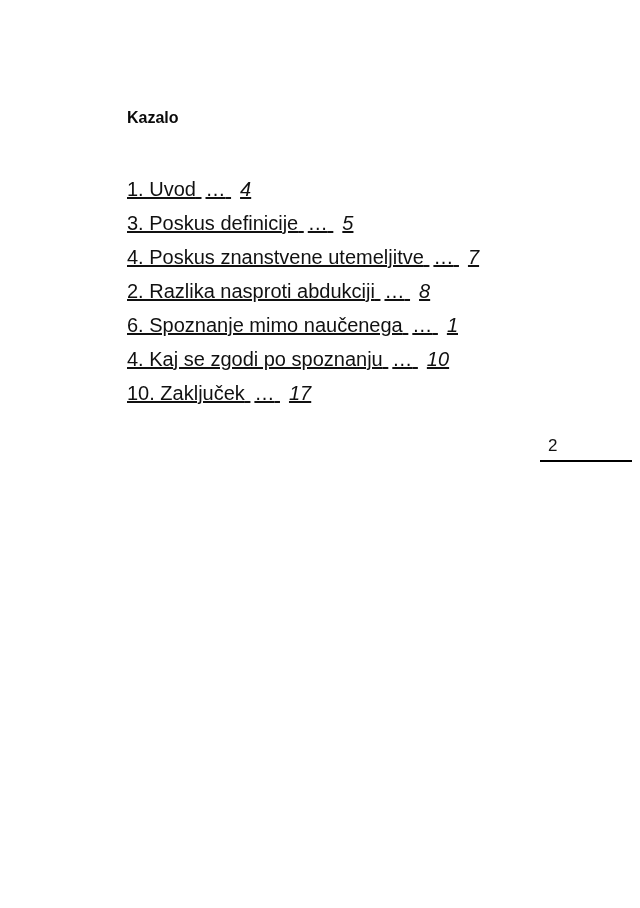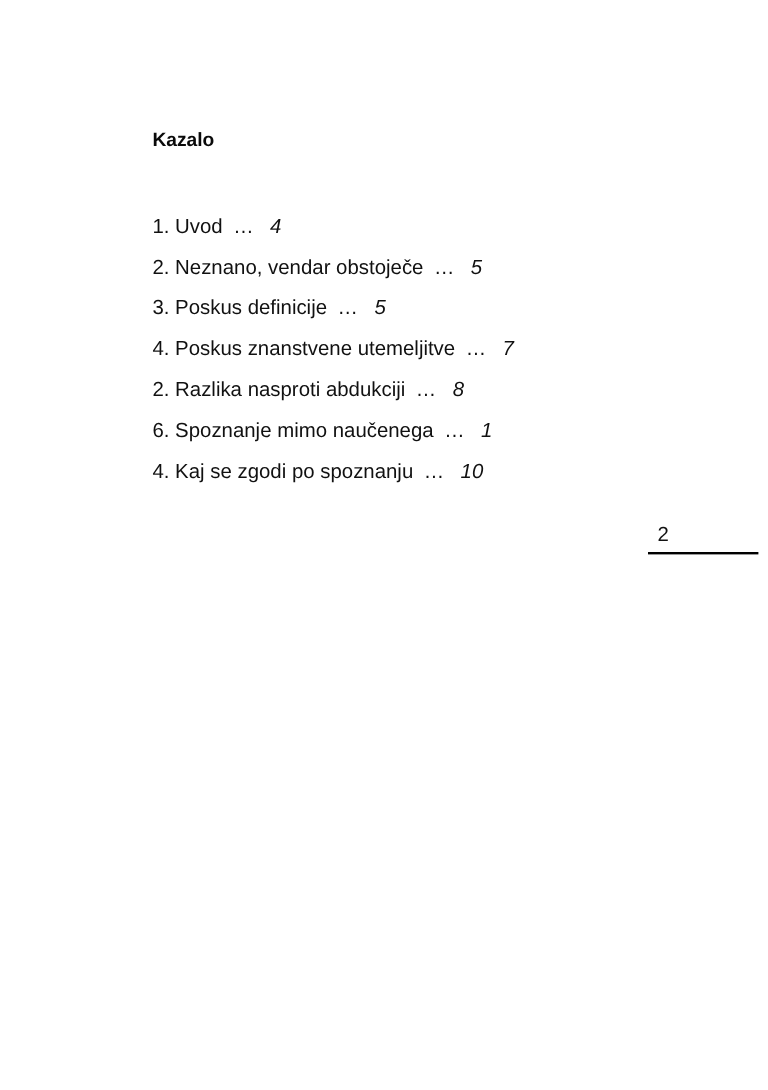--- a/index.html
+++ b/index.html
@@ -23,24 +23,25 @@
     width: 395px;
   }
   .doc-title {
     font-size: 16px;
     font-weight: bold;
     line-height: 20px;
     margin: 0 0 49px 0;
     color: #0a0a0a;
   }
   .toc-item {
-    font-size: 17px;
+    font-size: 20px;
     line-height: 24px;
     margin: 0 0 10px 0;
     color: #111111;
+    text-decoration: underline;
   }
   .toc-sep {
     margin-left: 4px;
   }
   .toc-page {
     font-style: italic;
     margin-left: 9px;
   }
   .corner-marker {
     position: absolute;
@@ -65,26 +66,26 @@
 </head>
 <body>
 
 <div class="page">
 
   <div class="content">
     <h1 class="doc-title">Kazalo</h1>
 
     <div id="toc-list">
         <p class="toc-item"><span>1. Uvod</span> <span class="toc-sep">…</span> <span class="toc-page">4</span></p>
-        <p class="toc-item"><span>2. Neznano, vendar obstoječe</span> <span class="toc-sep">…</span> <span class="toc-page">5</span></p>
         <p class="toc-item"><span>3. Poskus definicije</span> <span class="toc-sep">…</span> <span class="toc-page">5</span></p>
         <p class="toc-item"><span>4. Poskus znanstvene utemeljitve</span> <span class="toc-sep">…</span> <span class="toc-page">7</span></p>
         <p class="toc-item"><span>2. Razlika nasproti abdukciji</span> <span class="toc-sep">…</span> <span class="toc-page">8</span></p>
         <p class="toc-item"><span>6. Spoznanje mimo naučenega</span> <span class="toc-sep">…</span> <span class="toc-page">1</span></p>
         <p class="toc-item"><span>4. Kaj se zgodi po spoznanju</span> <span class="toc-sep">…</span> <span class="toc-page">10</span></p>
+        <p class="toc-item"><span>10. Zaključek</span> <span class="toc-sep">…</span> <span class="toc-page">17</span></p>
       </div>
   </div>
 
   <div class="corner-marker">
     <span class="corner-page-num">2</span>
     <div class="corner-rule"></div>
   </div>
 
 </div>
 

